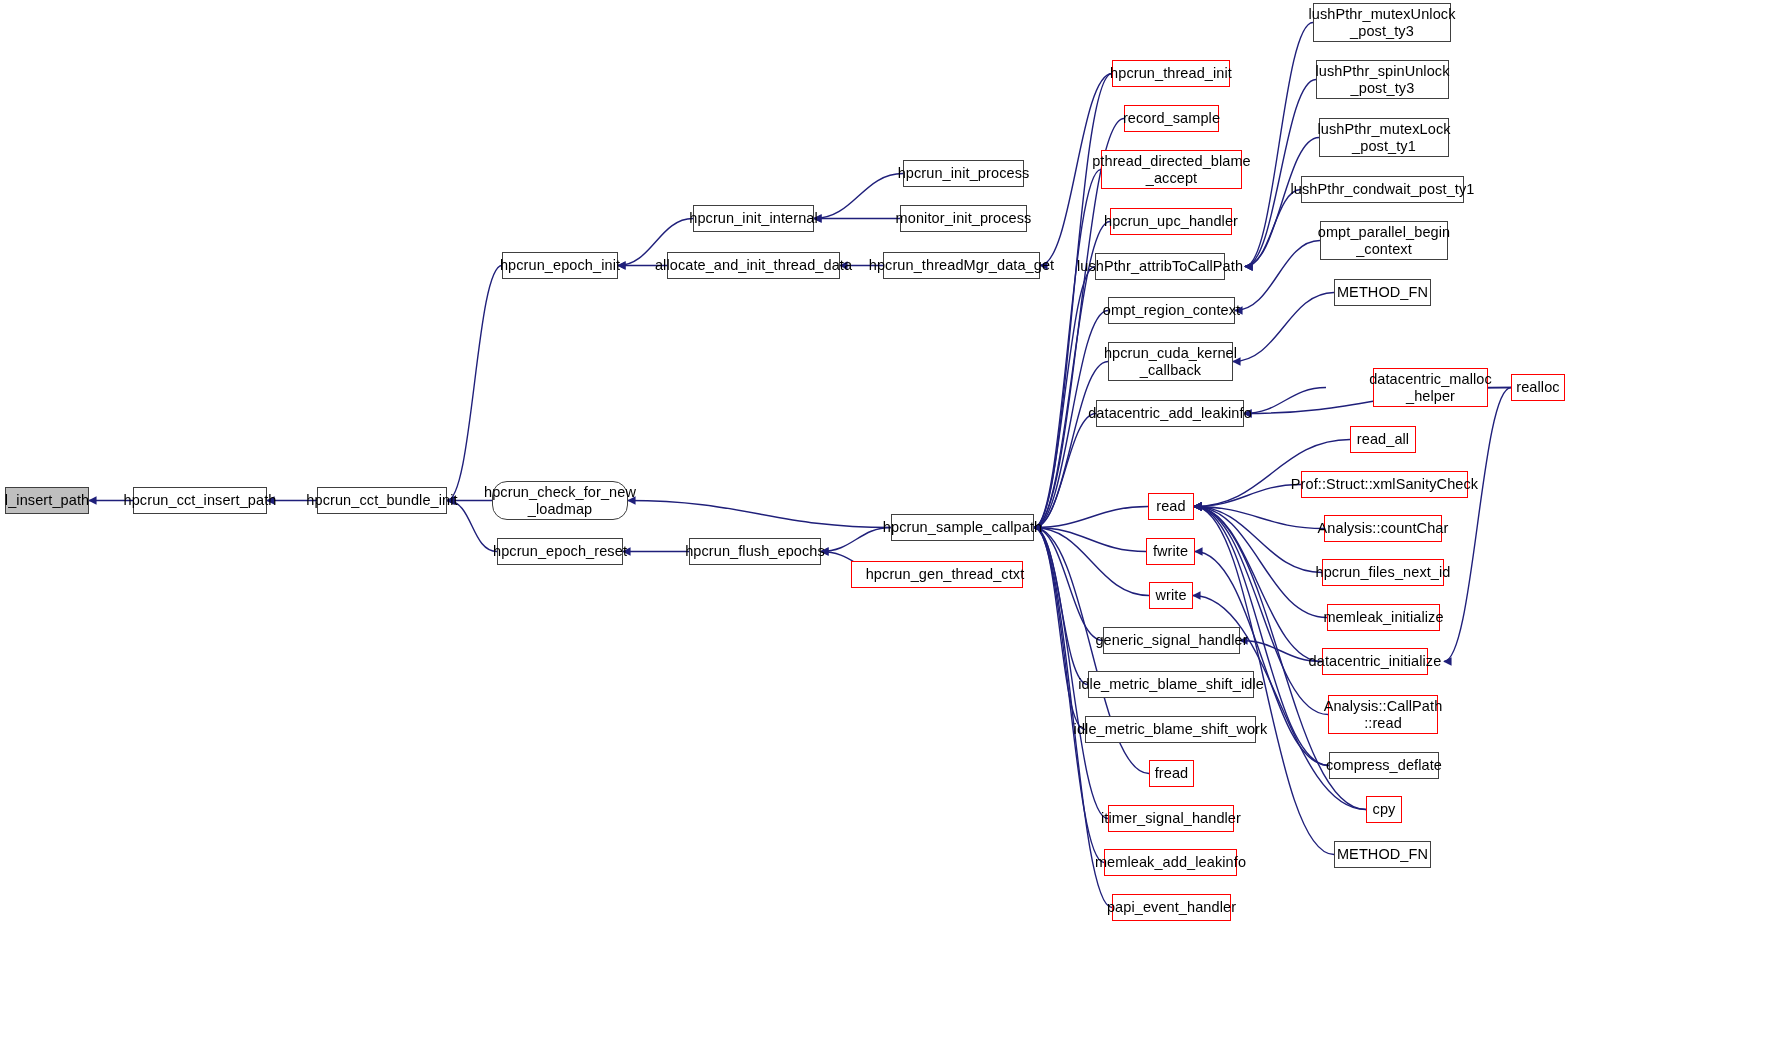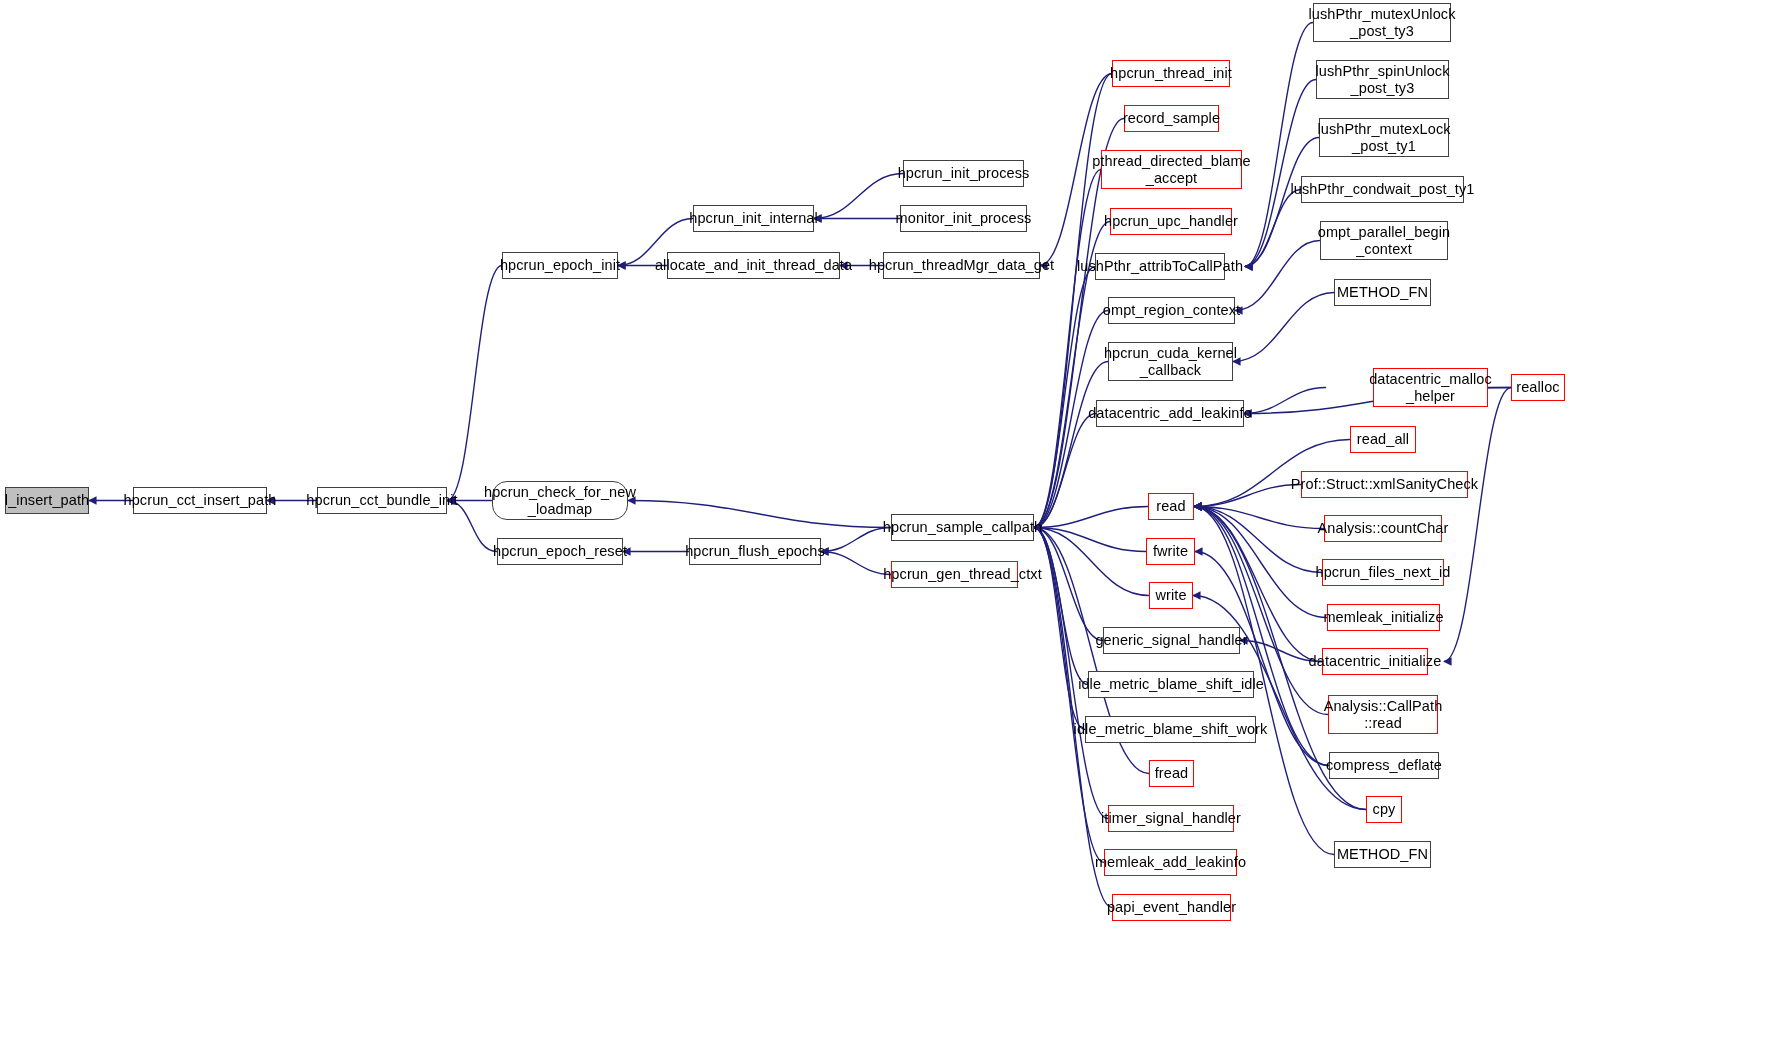--- a/index.html
+++ b/index.html
@@ -118,21 +118,21 @@
       </g>
   </svg>
   <div id="node-layer">
       <div class="node current" style="left: 5px; top: 487px; width: 84px; height: 27px;">l_insert_path</div>
       <div class="node" style="left: 133px; top: 487px; width: 134px; height: 27px;">hpcrun_cct_insert_path</div>
       <div class="node" style="left: 317px; top: 487px; width: 130px; height: 27px;">hpcrun_cct_bundle_init</div>
       <div class="node" style="left: 492px; top: 481px; width: 136px; height: 39px; border-radius: 15px;">hpcrun_check_for_new
 _loadmap</div>
       <div class="node" style="left: 497px; top: 538px; width: 126px; height: 27px;">hpcrun_epoch_reset</div>
       <div class="node" style="left: 689px; top: 538px; width: 132px; height: 27px;">hpcrun_flush_epochs</div>
-      <div class="node red" style="left: 891px; top: 561px; width: 127px; height: 27px; padding-left: 16px;">hpcrun_gen_thread_ctxt</div>
+      <div class="node red" style="left: 851px; top: 561px; width: 172px; height: 27px; padding-left: 16px;">hpcrun_gen_thread_ctxt</div>
       <div class="node" style="left: 502px; top: 252px; width: 116px; height: 27px;">hpcrun_epoch_init</div>
       <div class="node" style="left: 667px; top: 252px; width: 173px; height: 27px; text-align: right;">allocate_and_init_thread_data</div>
       <div class="node" style="left: 883px; top: 252px; width: 157px; height: 27px;">hpcrun_threadMgr_data_get</div>
       <div class="node" style="left: 693px; top: 205px; width: 121px; height: 27px;">hpcrun_init_internal</div>
       <div class="node" style="left: 903px; top: 160px; width: 121px; height: 27px;">hpcrun_init_process</div>
       <div class="node" style="left: 900px; top: 205px; width: 127px; height: 27px;">monitor_init_process</div>
       <div class="node" style="left: 891px; top: 514px; width: 143px; height: 27px;">hpcrun_sample_callpath</div>
       <div class="node red" style="left: 1112px; top: 60px; width: 118px; height: 27px;">hpcrun_thread_init</div>
       <div class="node red" style="left: 1124px; top: 105px; width: 95px; height: 27px;">record_sample</div>
       <div class="node red" style="left: 1101px; top: 150px; width: 141px; height: 39px;">pthread_directed_blame

